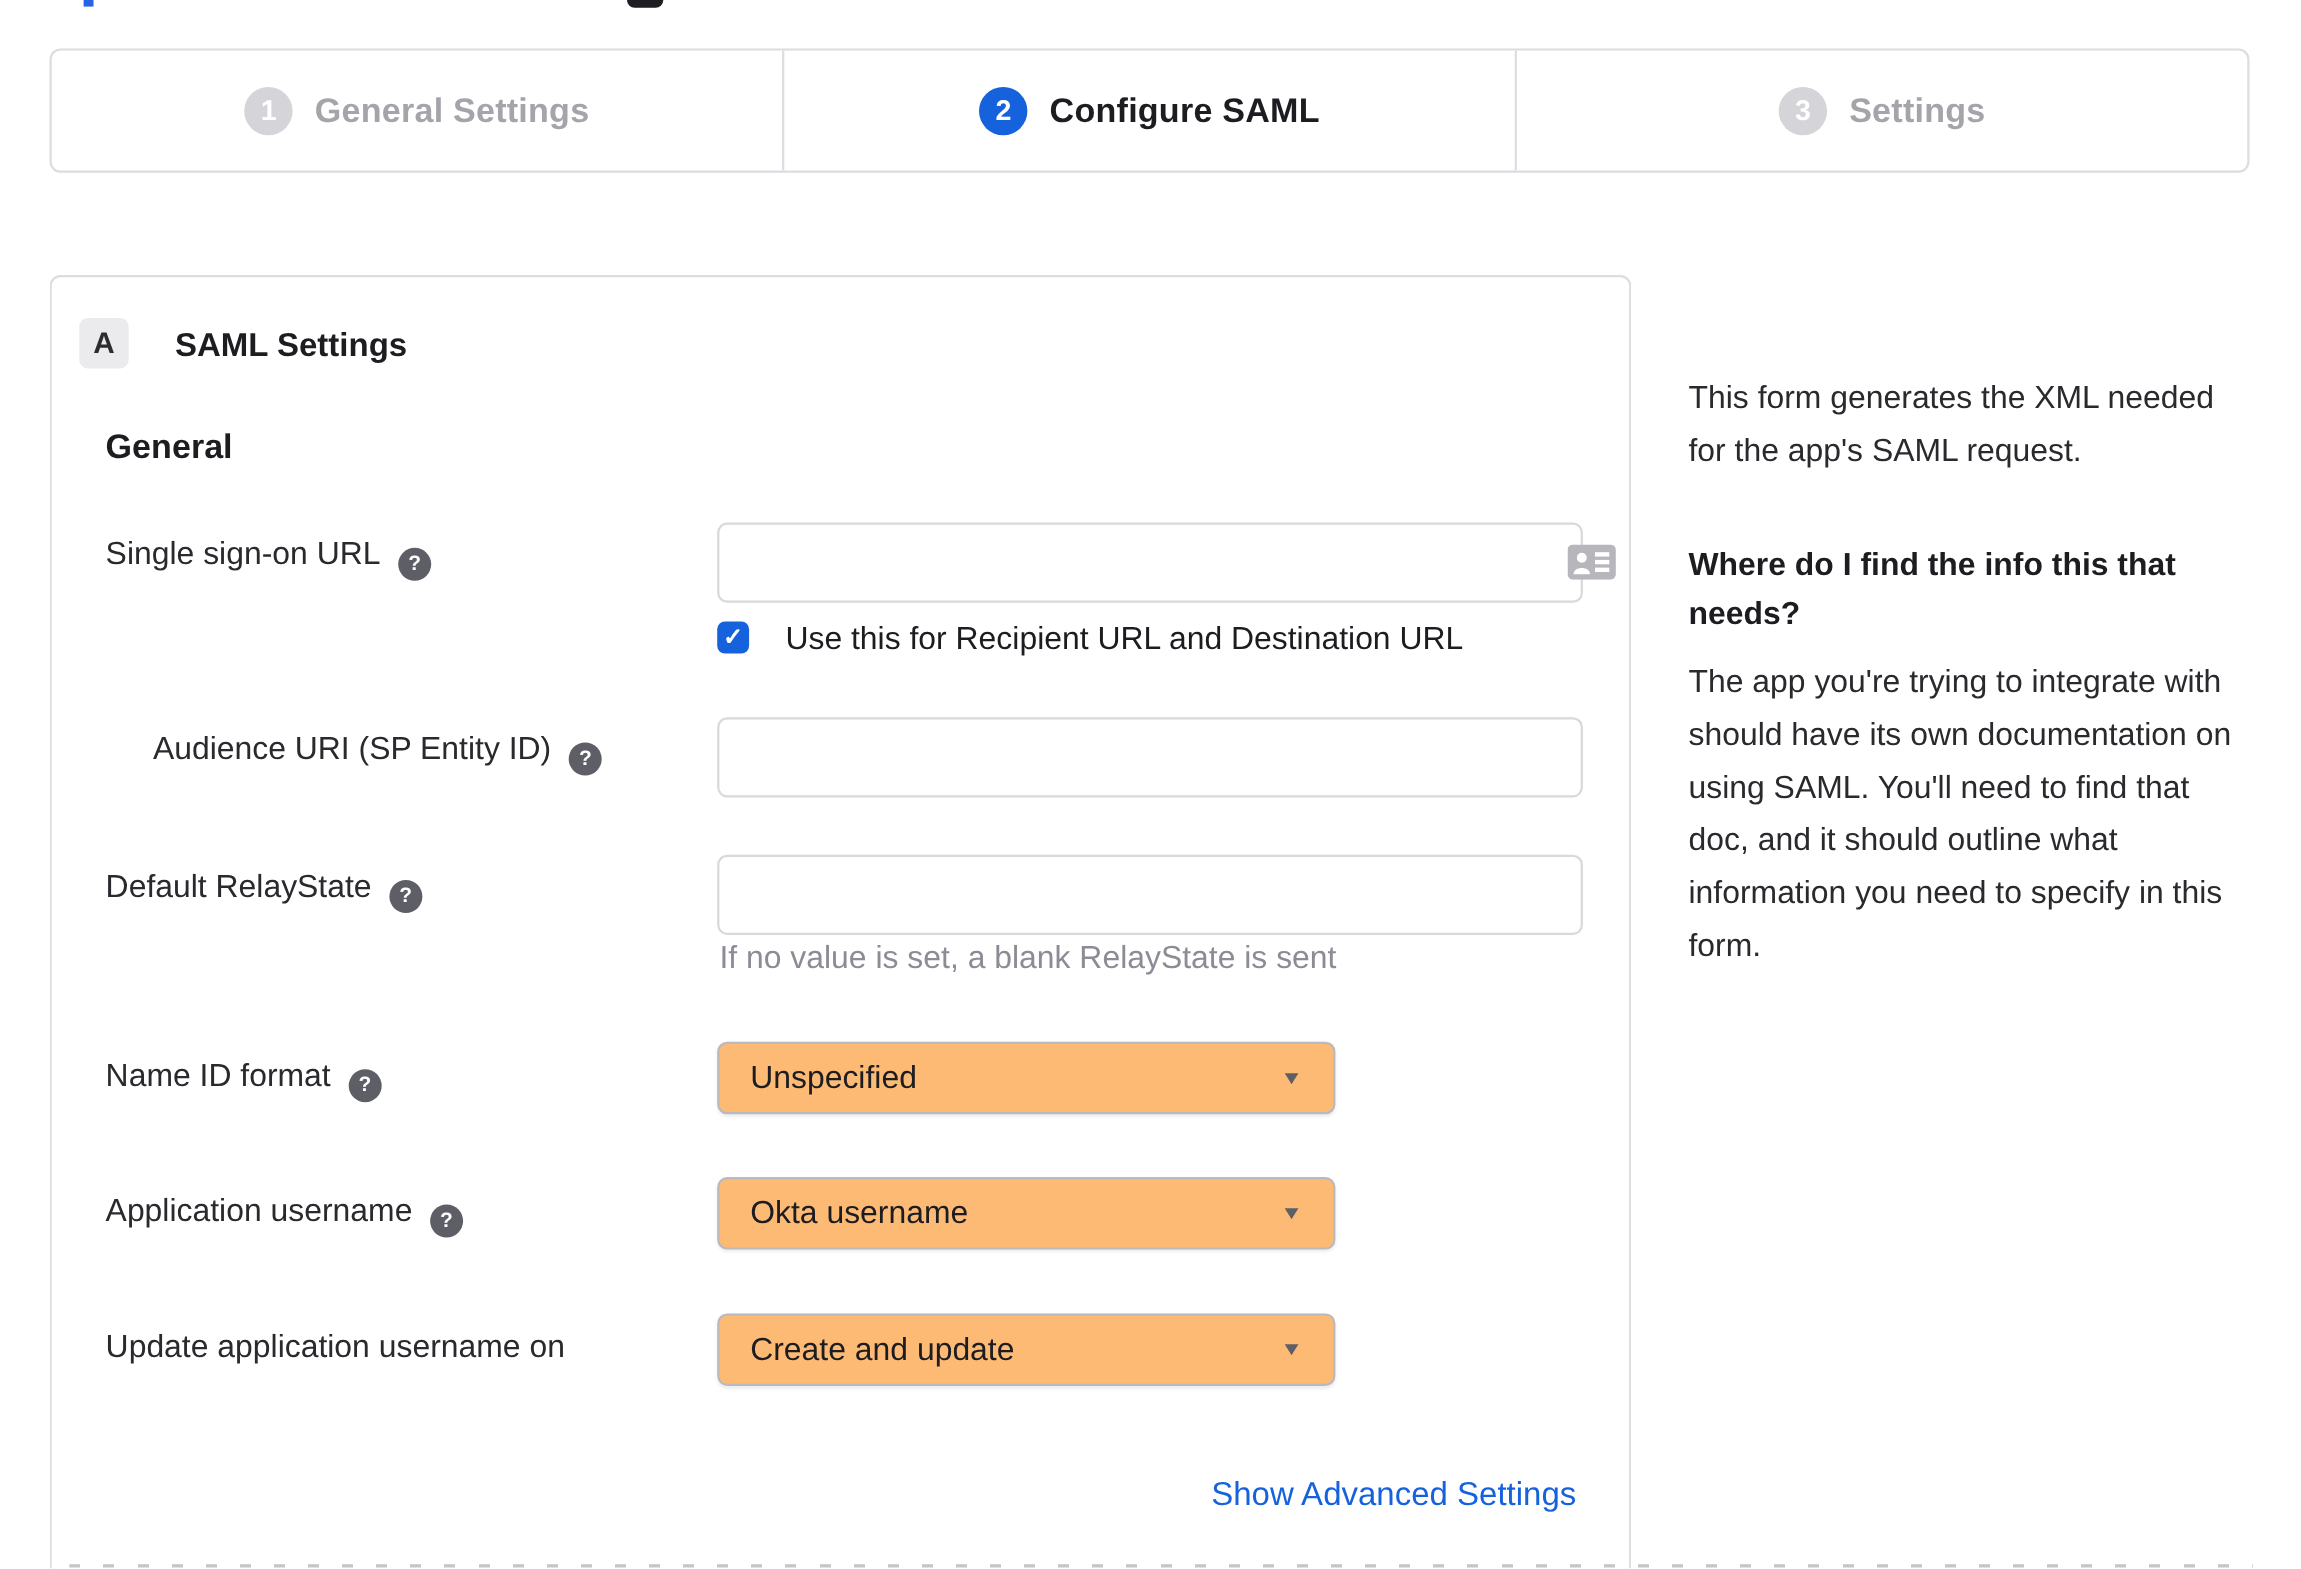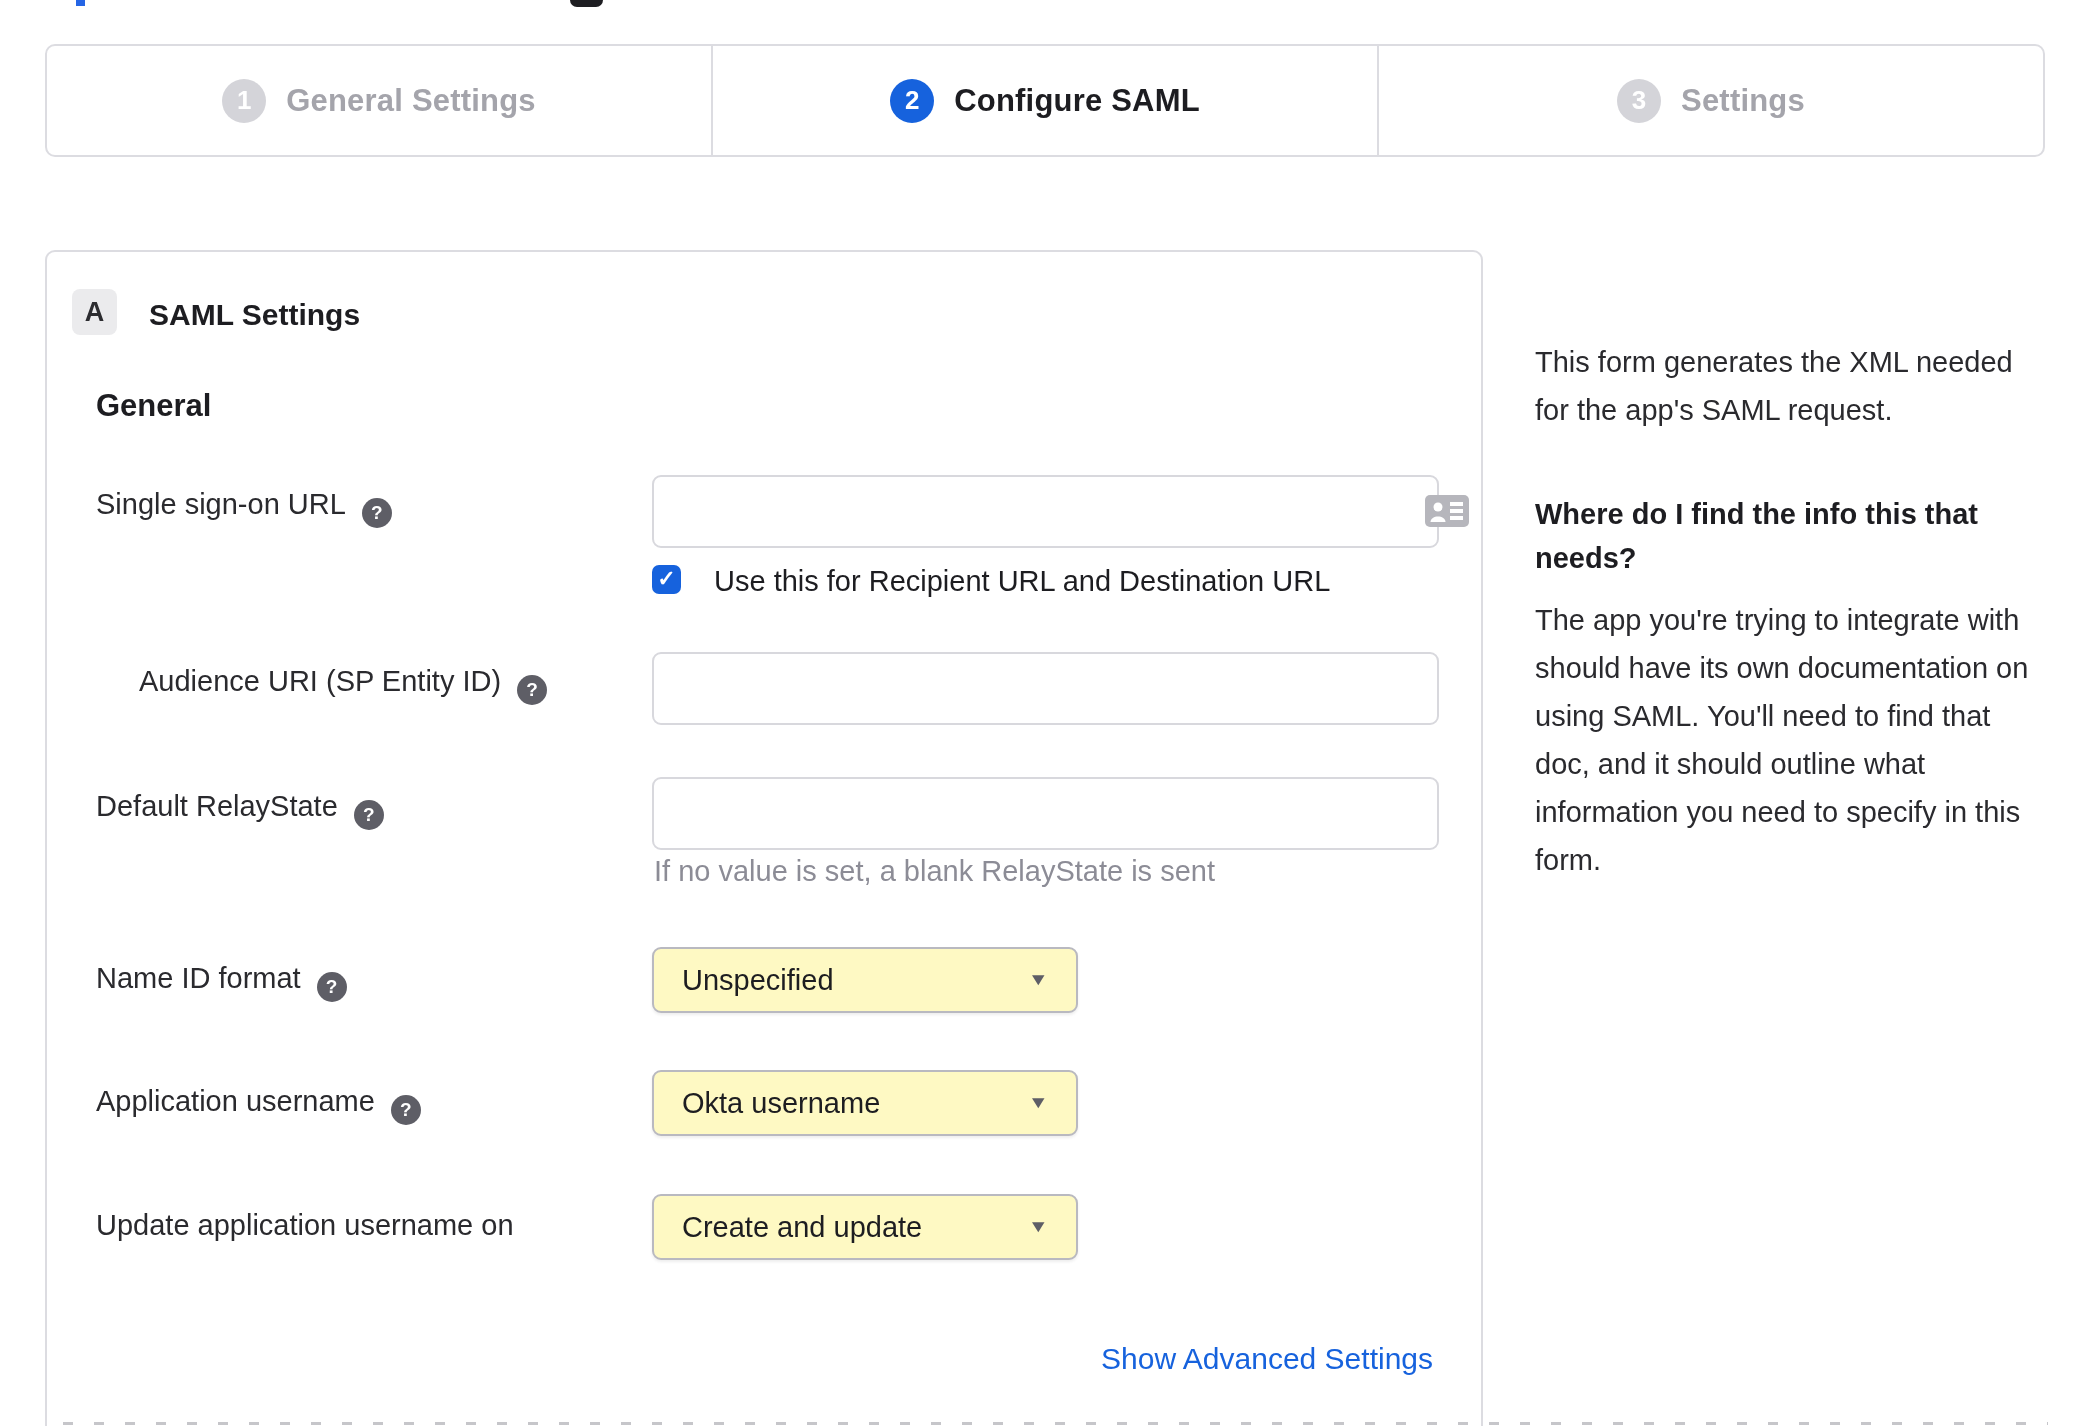--- a/index.html
+++ b/index.html
@@ -22,41 +22,41 @@
   .step-label { font-size:31px; font-weight:bold; color:#a4a4ab; letter-spacing:0.2px; }
   .step.active .step-circle { background:#1662dd; }
   .step.active .step-label { color:#1d1d21; }
 
   
   .panel { position:absolute; left:45px; top:250px; width:1438px; height:1176px;
            border:2px solid #dcdce1; border-bottom:none; border-radius:10px 10px 0 0; background:#fff; }
   .badge { position:absolute; left:25px; top:37px; width:45px; height:46px; background:#ebebed;
            border-radius:8px; display:flex; align-items:center; justify-content:center;
            font-size:27px; font-weight:bold; color:#2c2c30; }
-  .panel-title { position:absolute; left:102px; top:46px; font-size:30px; font-weight:bold; }
+  .panel-title { position:absolute; left:112px; top:46px; font-size:30px; font-weight:bold; }
   .section-heading { position:absolute; left:49px; top:136px; font-size:31px; font-weight:bold; }
 
   .field-label { position:absolute; left:49px; font-size:29px; color:#2a2a2e; white-space:nowrap; }
   .help-icon { display:inline-flex; align-items:center; justify-content:center;
                width:30px; height:30px; border-radius:50%; background:#5e5e66; color:#fff;
                font-size:19px; font-weight:bold; margin-left:16px; vertical-align:-5px; cursor:pointer; }
 
   .text-input { position:absolute; left:605px; width:787px; height:73px;
                 border:2px solid #d8d8dd; border-radius:9px; background:#fff;
                 font-family:"Liberation Sans", sans-serif; font-size:29px; padding:0 70px 0 26px; color:#1d1d21; }
   .input-icon { position:absolute; left:1378px; width:44px; height:32px; }
 
   .checkbox { position:absolute; left:605px; width:29px; height:29px; background:#1662dd;
               border-radius:7px; display:flex; align-items:center; justify-content:center; cursor:pointer; }
   .checkbox .mark { color:#fff; font-size:22px; font-weight:bold; line-height:1; transform:translateY(-1px); }
   .checkbox-label { position:absolute; left:667px; font-size:29px; color:#1d1d21; white-space:nowrap; }
 
   .hint { position:absolute; left:607px; font-size:29px; color:#8c8c96; white-space:nowrap; }
 
-  .select { position:absolute; left:605px; width:426px; height:66px; background:#fef9c3;
+  .select { position:absolute; left:605px; width:562px; height:66px; background:#fdba74;
             border:2px solid #b9b9c0; border-radius:9px; box-shadow:0 2px 3px rgba(0,0,0,0.07);
             display:flex; align-items:center; cursor:pointer; }
   .select-value { font-size:29px; color:#1d1d21; padding-left:28px; flex:1; }
   .select-caret { font-size:17px; color:#5e5e66; padding-right:26px; transform:scaleX(1.25); }
 
   .advanced-link { position:absolute; right:48px; top:1090px; font-size:30px; color:#1662dd;
                    text-decoration:none; cursor:pointer; white-space:nowrap; }
 
   
   .help-sidebar { position:absolute; left:1535px; top:322px; width:515px; }

